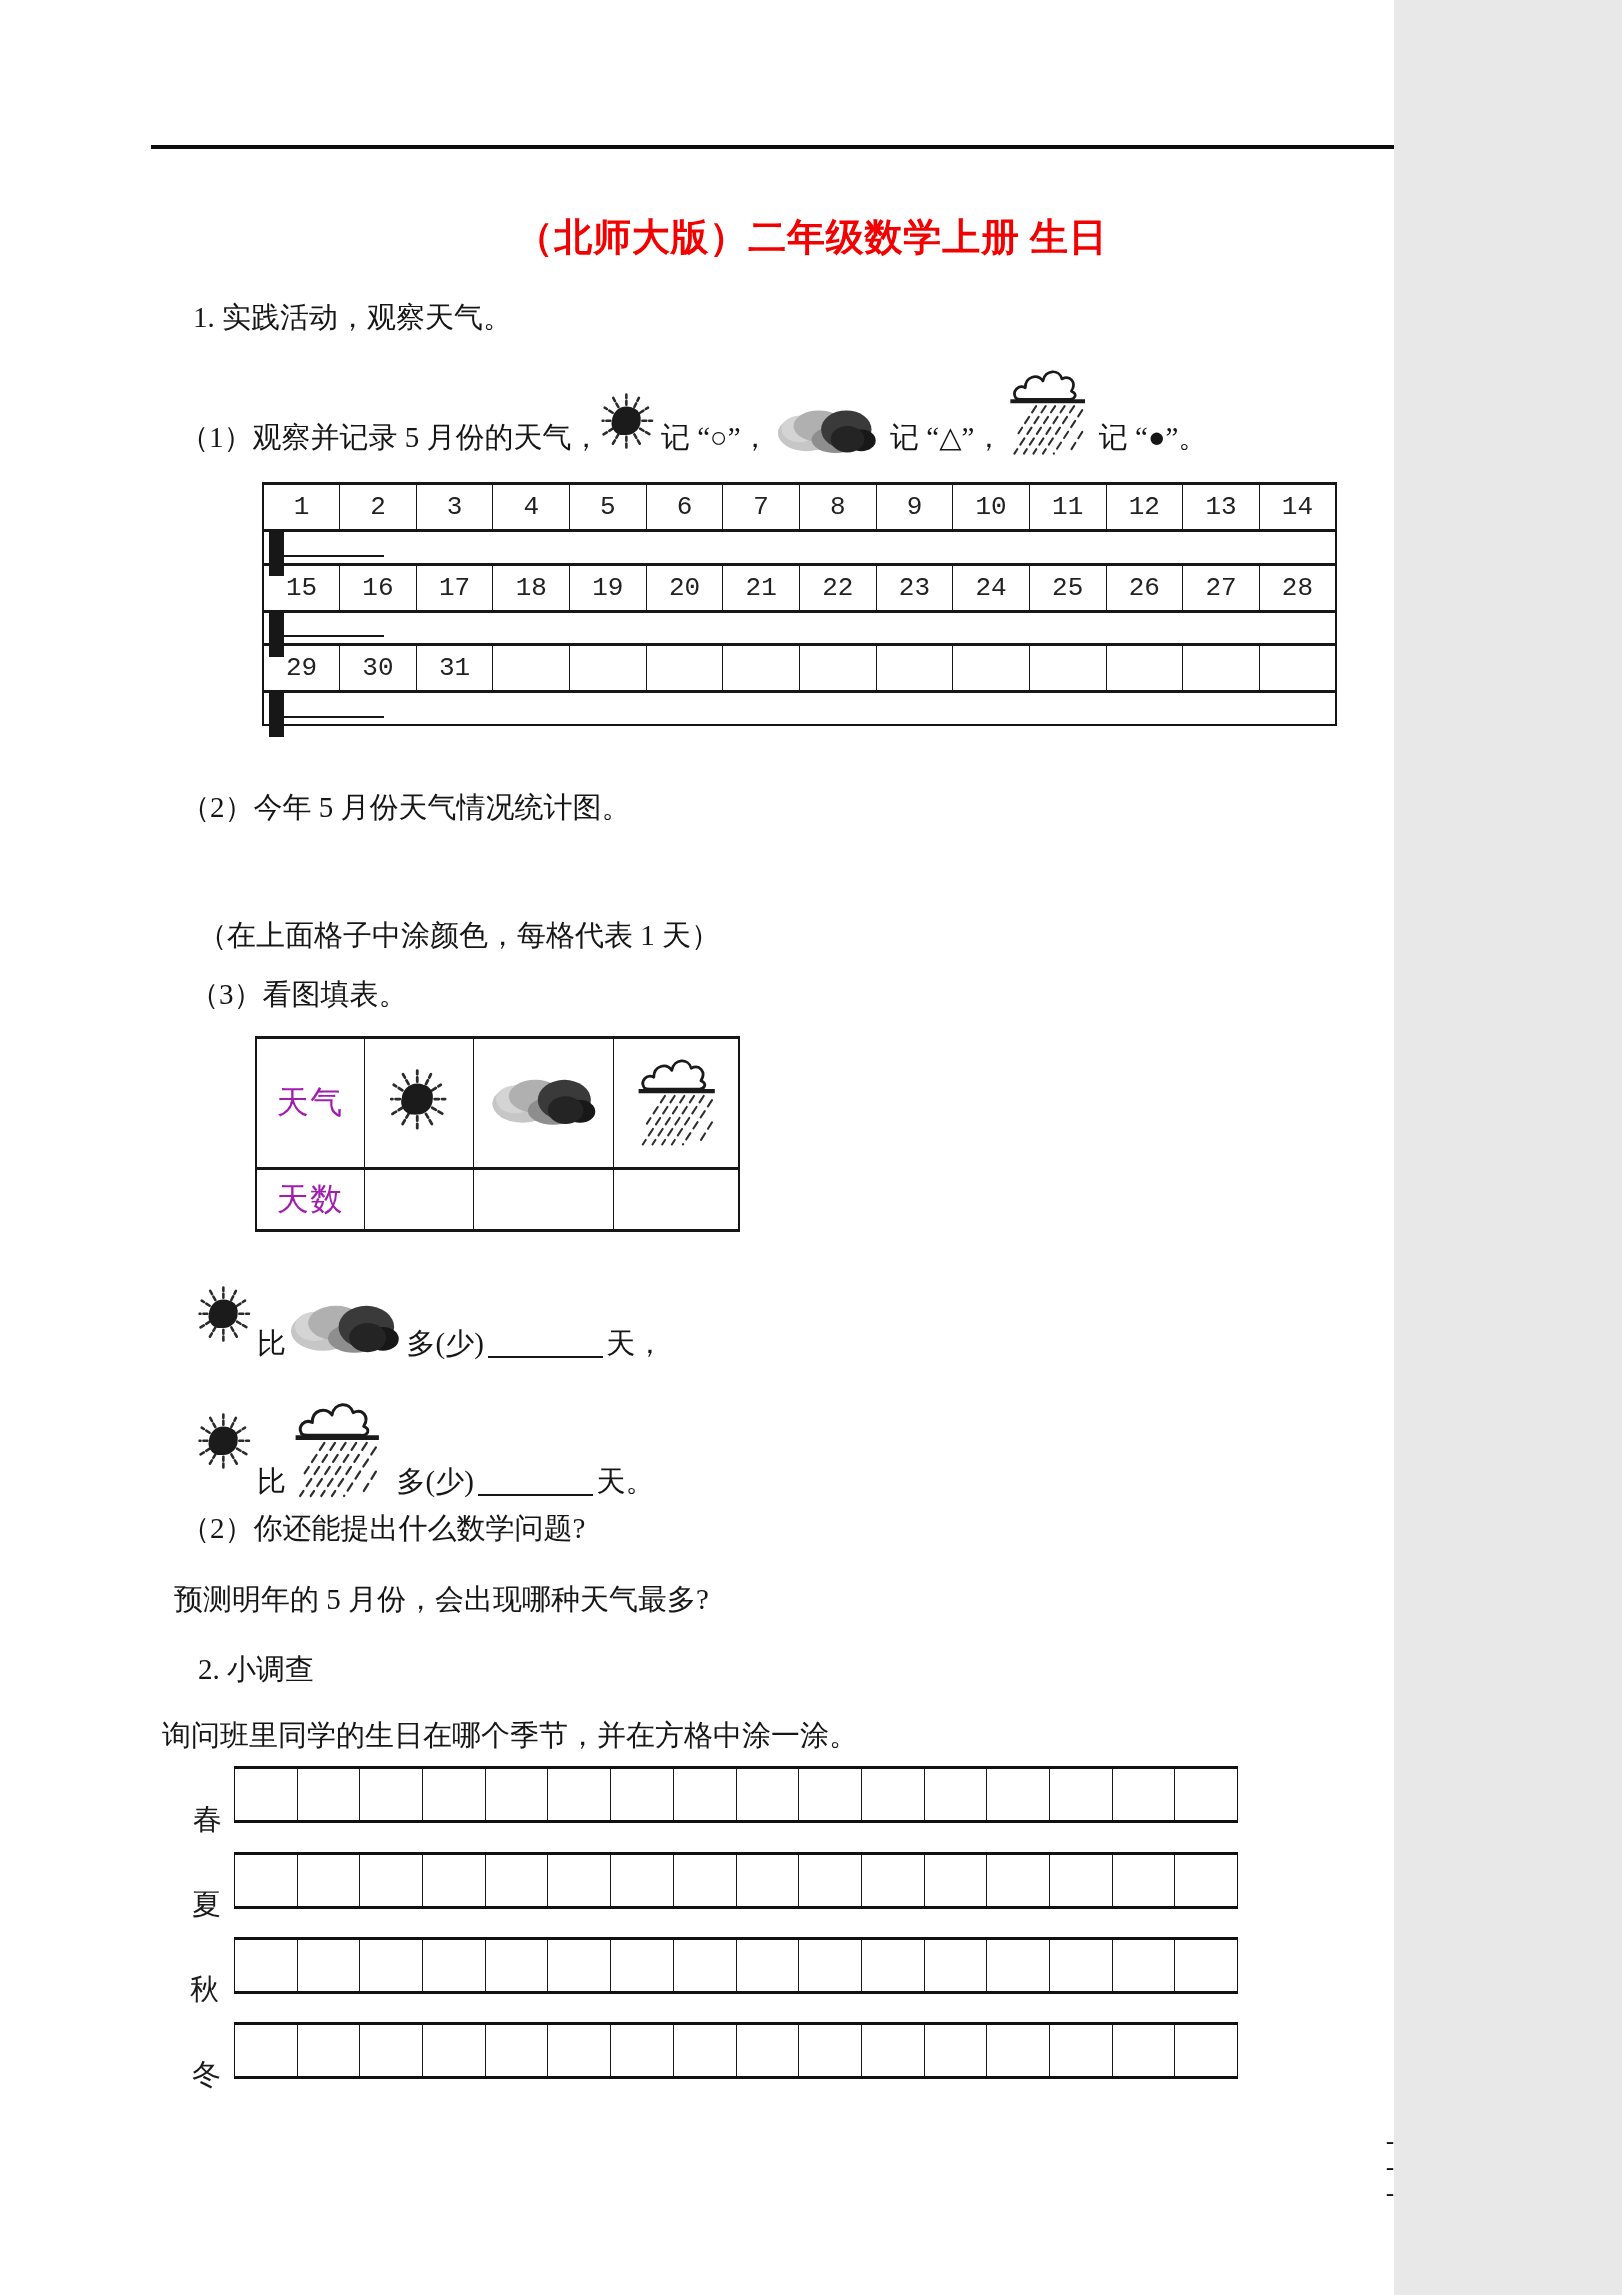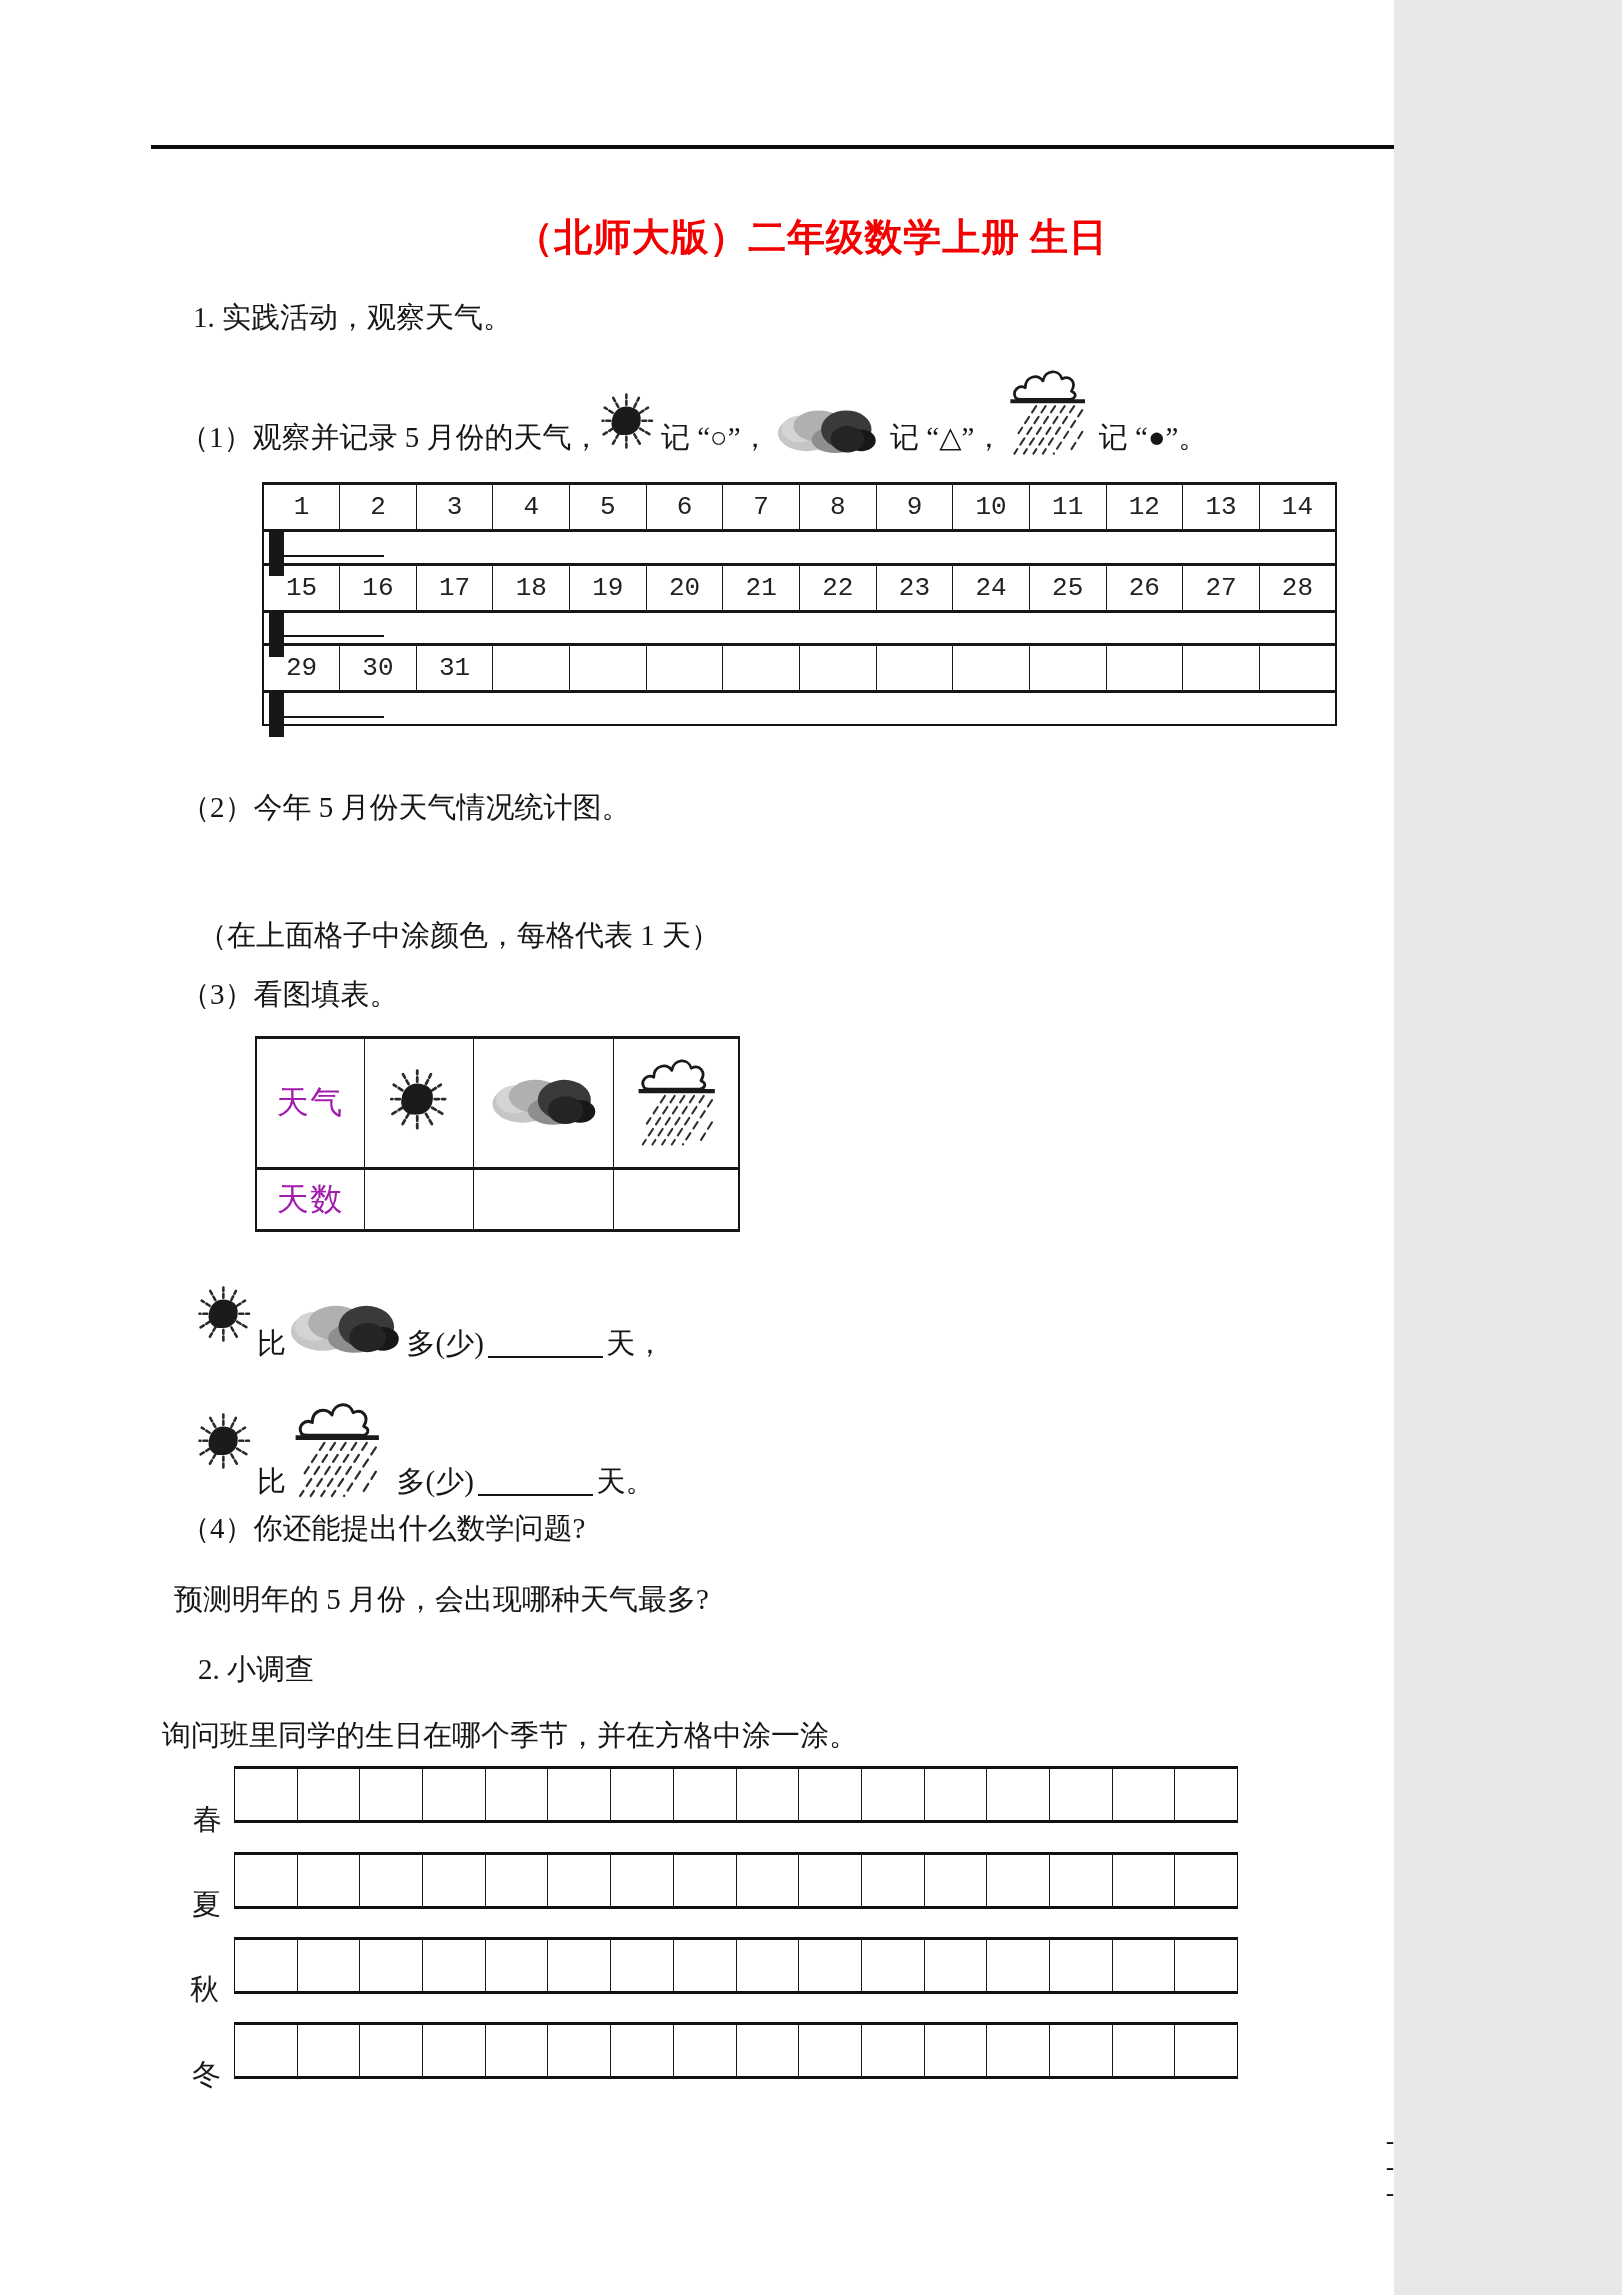--- a/index.html
+++ b/index.html
@@ -193,21 +193,21 @@
           <td></td>
           <td></td>
         </tr>
         <tr class="blank"><td></td><td></td><td></td><td></td><td></td><td></td><td></td><td></td><td></td><td></td><td></td><td></td><td></td><td></td></tr>
       </tbody>
   </table>
 
   <div class="abs txt" style="left:181px;top:790px;">（2）今年 5 月份天气情况统计图。</div>
   <div class="abs txt" style="left:198px;top:918px;">（在上面格子中涂颜色，每格代表 1 天）</div>
 
-  <div class="abs txt" style="left:181px;top:977px;">（3）看图填表。</div>
+  <div class="abs txt" style="left:190px;top:977px;">（3）看图填表。</div>
 
   <table class="abs wt">
     <colgroup>
       <col style="width:108px;">
         <col style="width:109px;">
         <col style="width:140px;">
         <col style="width:126px;">
     </colgroup>
     <tbody>
       <tr class="wt-r1">
@@ -250,21 +250,21 @@
       </svg>
     <span class="txt" style="margin-left:6px;">比</span>
     <svg class="i-rain" viewBox="0 0 128 140" width="97" height="106">
         <use href="#sym-rain"></use>
       </svg>
     <span class="txt" style="margin-left:10.6px;">多(少)</span>
     <span class="blank"></span>
     <span class="txt">天。</span>
   </div>
 
-  <div class="abs txt" style="left:181px;top:1511px;">（4）你还能提出什么数学问题?</div>
+  <div class="abs txt" style="left:181px;top:1511px;">（2）你还能提出什么数学问题?</div>
   <div class="abs txt" style="left:174px;top:1582px;">预测明年的 5 月份，会出现哪种天气最多?</div>
 
   <div class="abs txt" style="left:198px;top:1652px;">2. 小调查</div>
   <div class="abs txt" style="left:162px;top:1718px;">询问班里同学的生日在哪个季节，并在方格中涂一涂。</div>
 
   <span class="abs season-label" style="left:193px;top:1800px;">春</span>
   <div class="abs strip" style="left:234px;top:1766px;width:1004px;height:57px;">
     <div class="strip-cells" style="display:flex;width:100%;">
         <div class="scell"></div>
         <div class="scell"></div>

